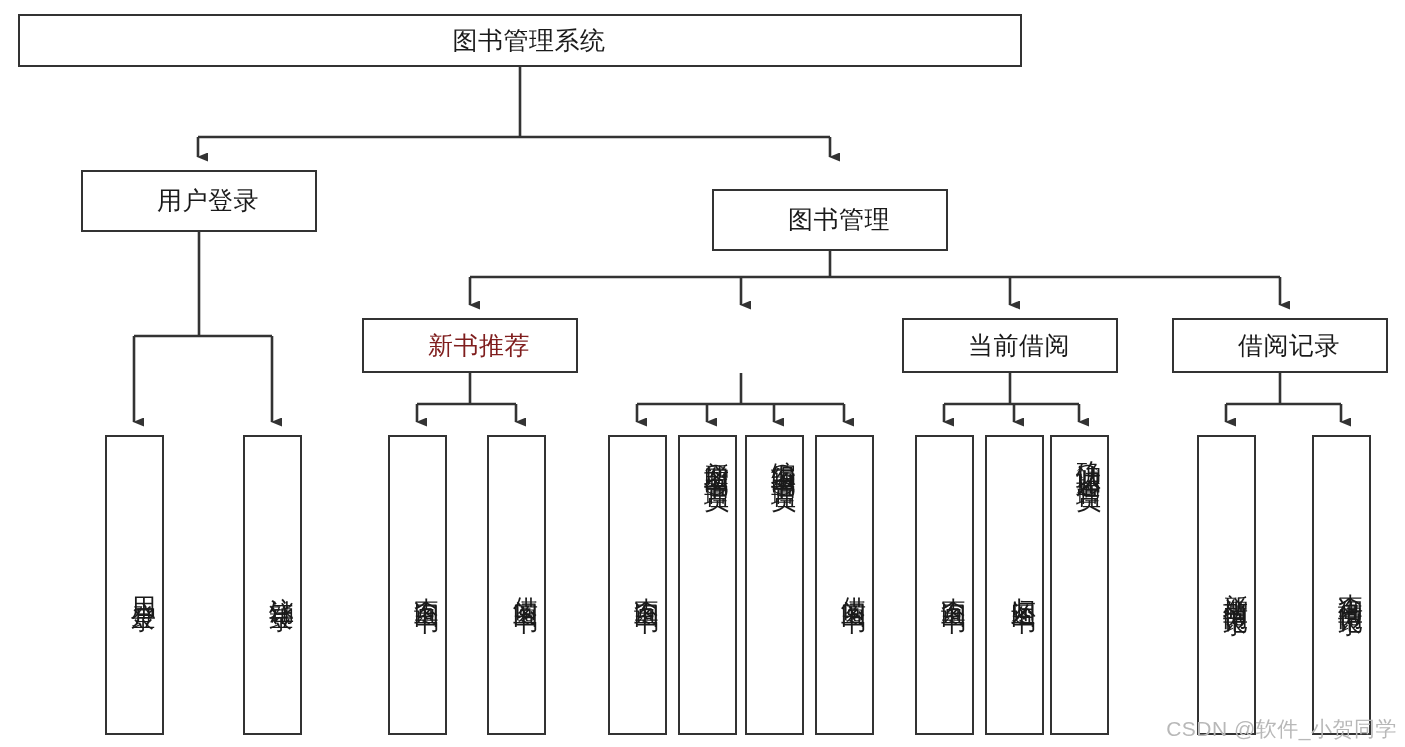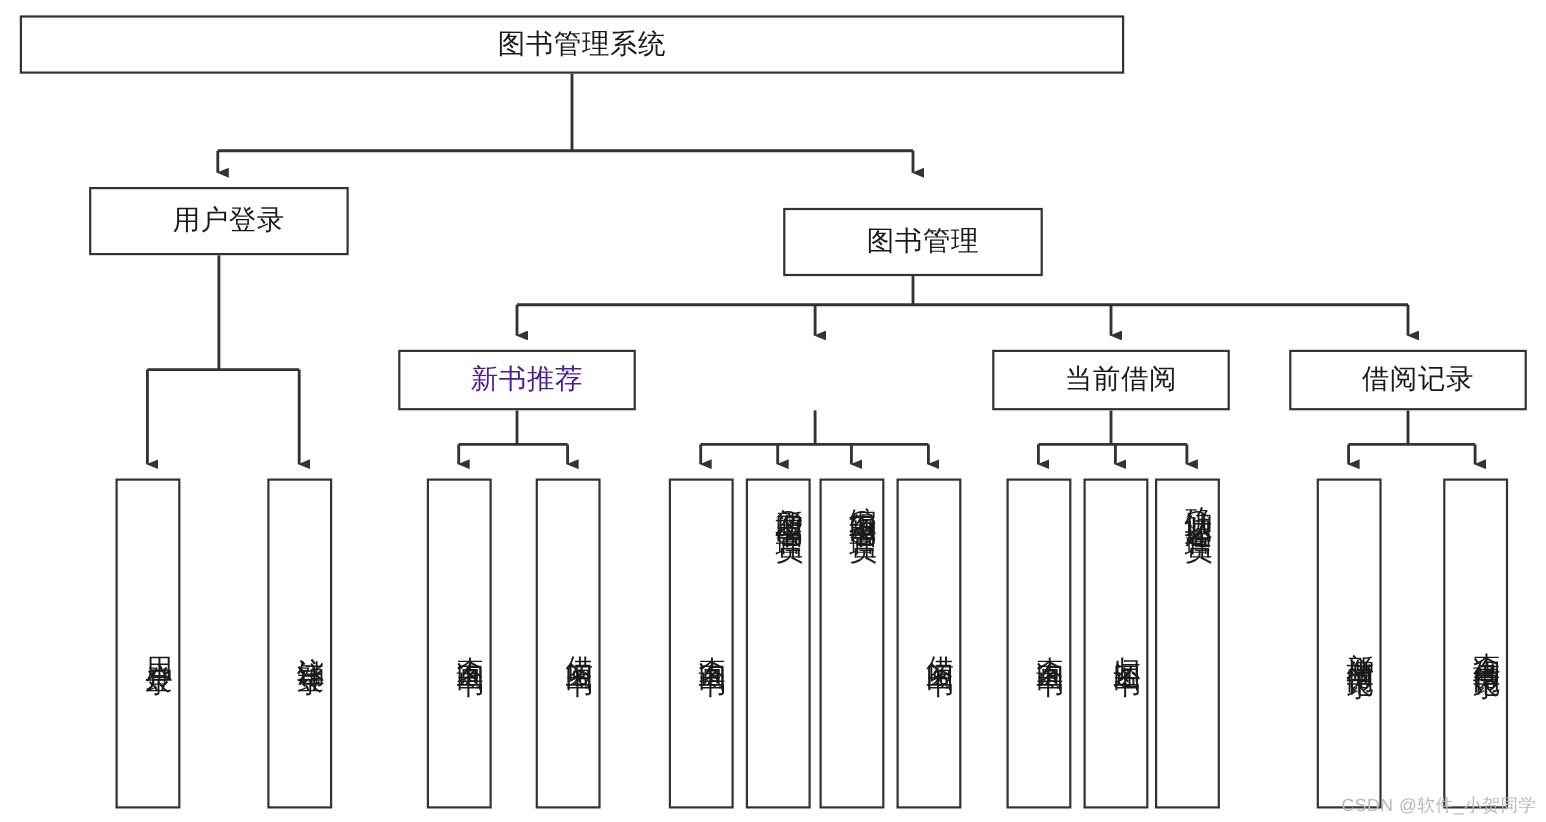--- a/index.html
+++ b/index.html
@@ -59,21 +59,21 @@
     position: absolute;
     left: 0; top: 0;
     width: 1405px;
     height: 747px;
     pointer-events: none;
   }
   #watermark {
     position: absolute;
     right: 8px;
     bottom: 4px;
-    font-size: 16px;
+    font-size: 21px;
     color: #b8b8b8;
     white-space: nowrap;
     letter-spacing: 0.5px;
   }
 </style>
 </head>
 <body style="background: rgb(255, 255, 255);">
 
 <div id="diagram-root">
 
@@ -144,21 +144,21 @@
   </div>
 
   <div class="node-box" style="left: 81px; top: 170px; width: 236px; height: 62px; border-color: rgb(51, 51, 51); background: rgb(255, 255, 255);">
     <span class="node-label-h" style="color: rgb(26, 26, 26);">用户登录</span>
   </div>
   <div class="node-box" style="left: 712px; top: 170px; width: 236px; height: 62px; border-color: rgb(51, 51, 51); background: rgb(255, 255, 255); margin-top: 19px;">
     <span class="node-label-h" style="color: rgb(26, 26, 26);">图书管理</span>
   </div>
 
   <div class="node-box" style="left: 362px; top: 318px; width: 216px; height: 55px; border-color: rgb(51, 51, 51); background: rgb(255, 255, 255);">
-    <span class="node-label-h" style="color: #4c1d95;">新书推荐</span>
+    <span class="node-label-h" style="color: #7f1d1d;">新书推荐</span>
   </div>
   <div class="node-box" style="left: 1172px; top: 318px; width: 216px; height: 55px; border-color: rgb(51, 51, 51); background: rgb(255, 255, 255);">
     <span class="node-label-h" style="color: rgb(26, 26, 26);">借阅记录</span>
   </div>
   <div class="node-box" style="left: 902px; top: 318px; width: 216px; height: 55px; border-color: rgb(51, 51, 51); background: rgb(255, 255, 255);">
     <span class="node-label-h" style="color: rgb(26, 26, 26);">当前借阅</span>
   </div>
 
   <div class="node-box leaf-box center-v" style="left: 105px; top: 435px; width: 59px; height: 300px; border-color: rgb(51, 51, 51); background: rgb(255, 255, 255);">
     <span class="node-label-v" style="color: rgb(26, 26, 26);">用户登录</span>

